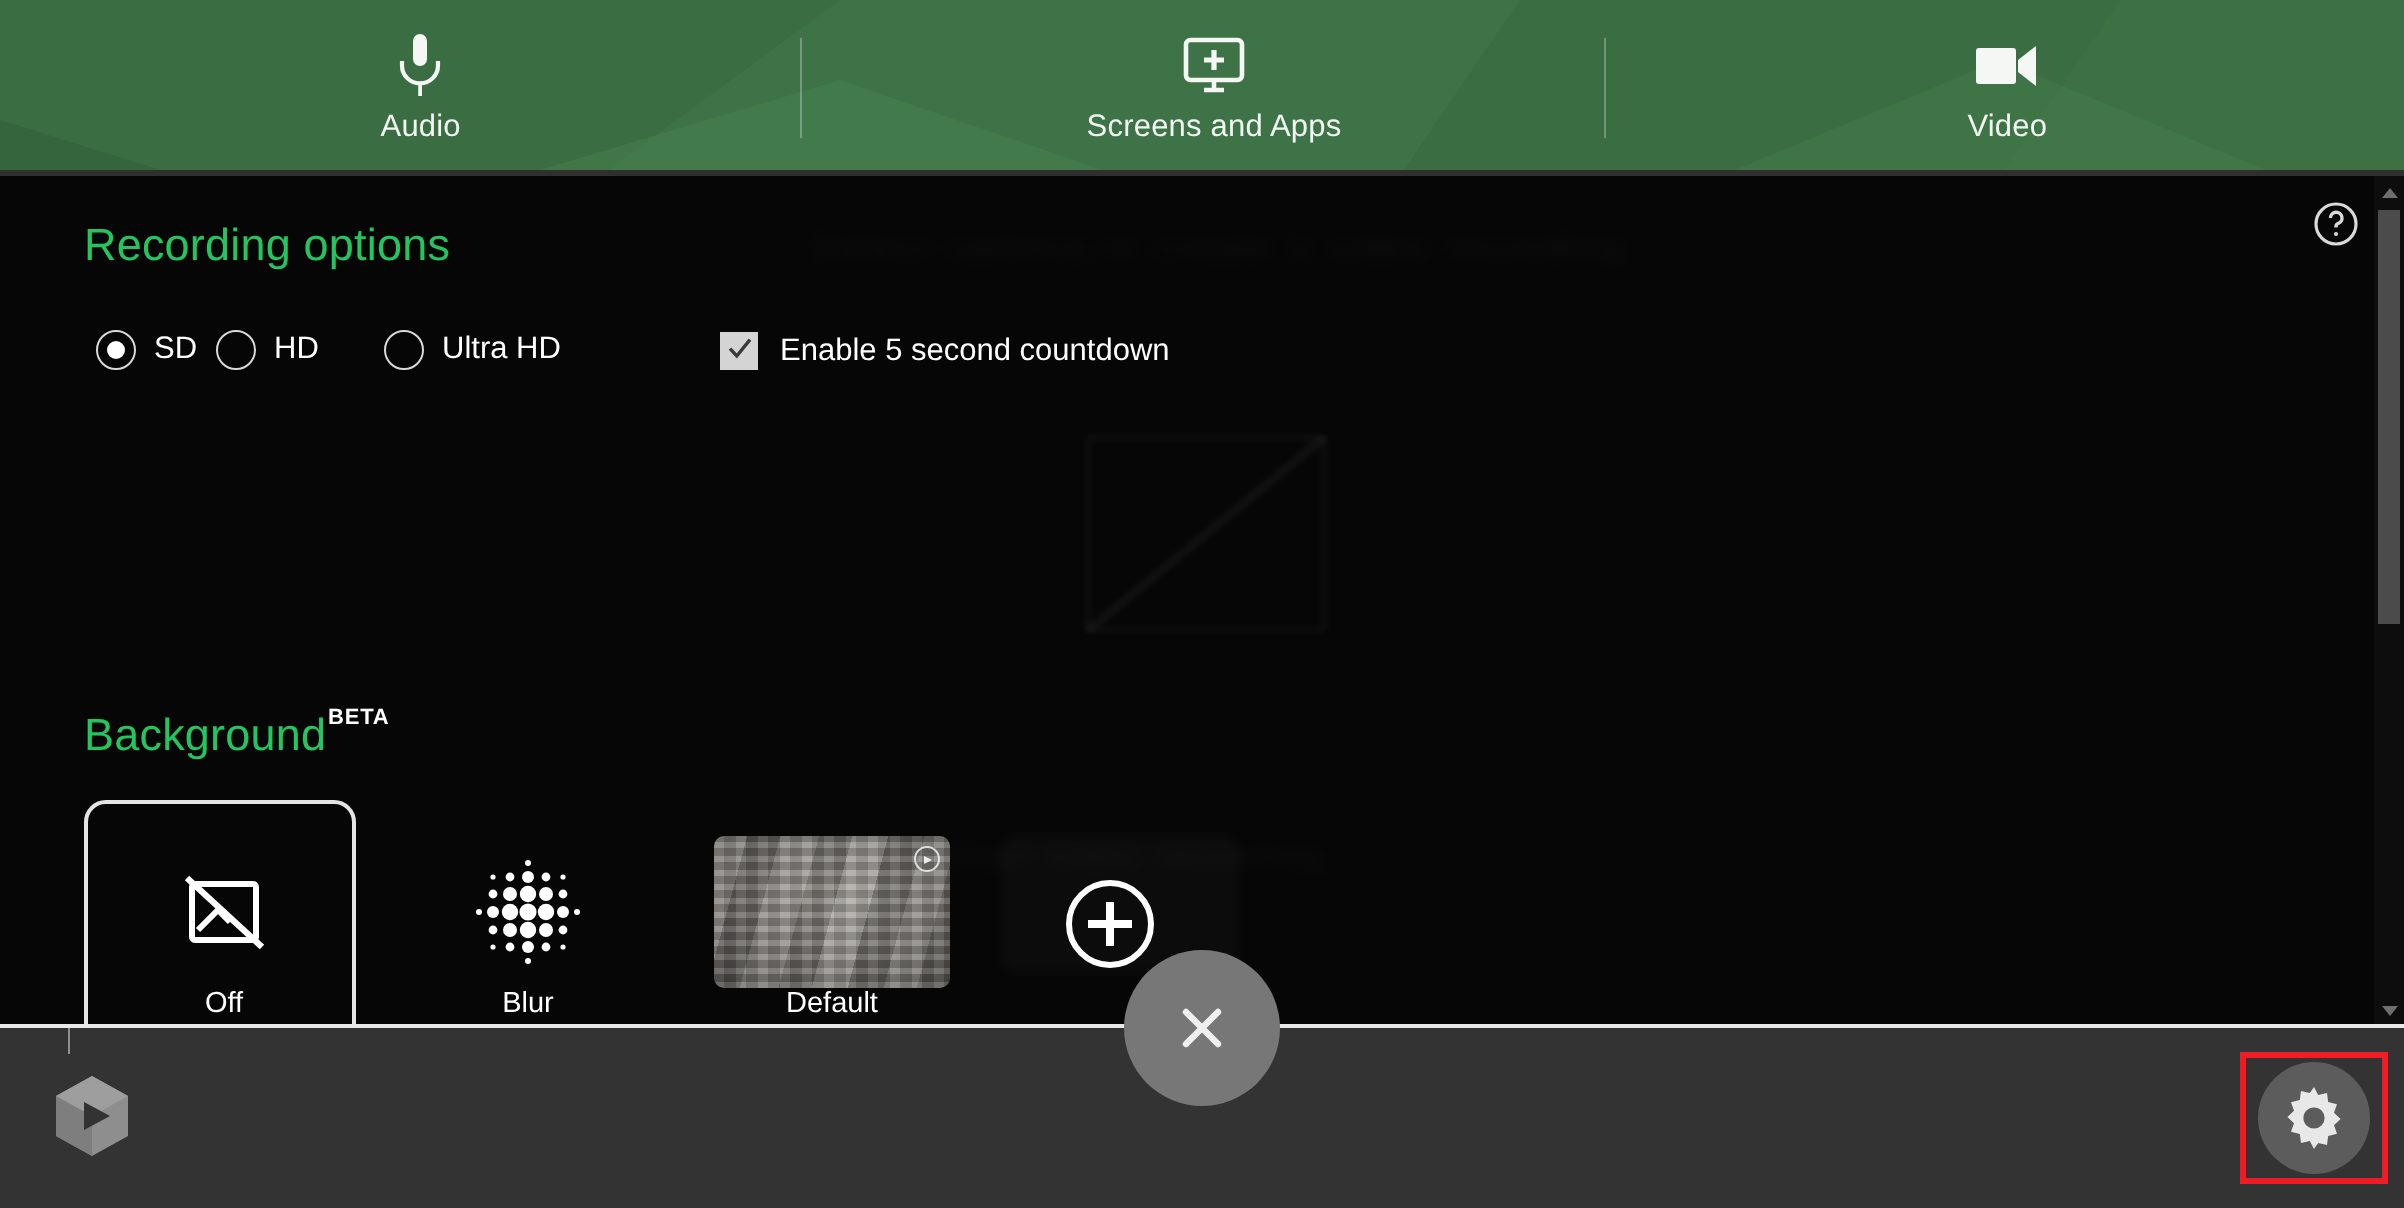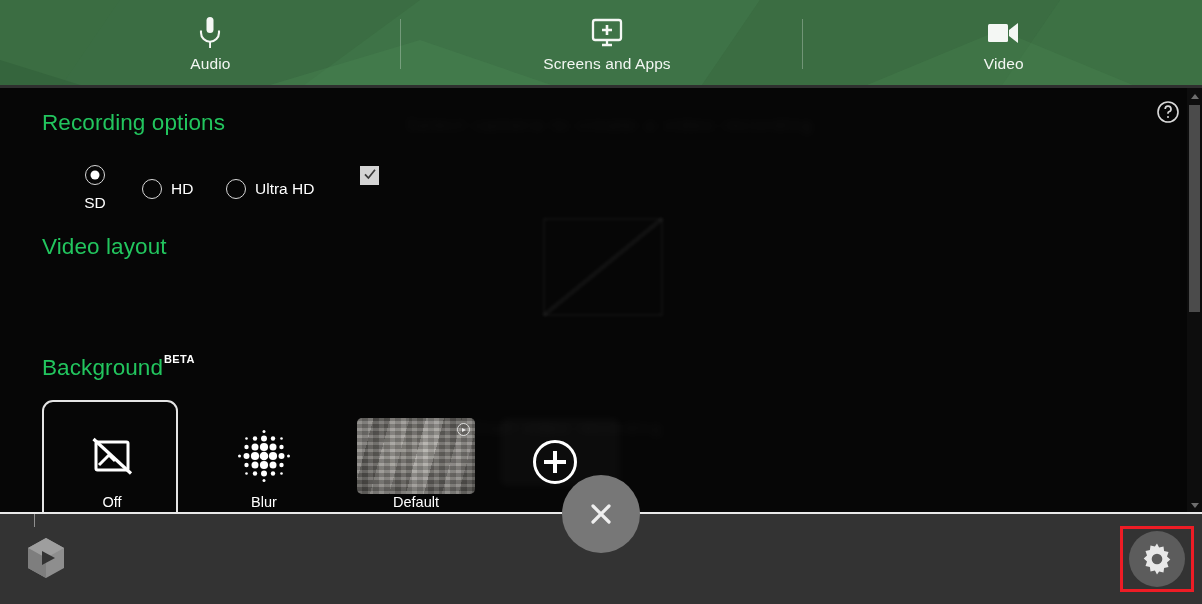--- a/index.html
+++ b/index.html
@@ -338,45 +338,45 @@
 
     <div class="ghost ghost-g1">Select camera to create a video recording</div>
     <div class="ghost-box"></div>
     <div class="ghost ghost-g2">Start video recording</div>
     <div class="ghost-shape s1"></div>
     <div class="ghost-shape s2"></div>
 
     <div class="section-title" style="left:42px; top:22px;">Recording options</div>
 
     <div class="opt-row" style="left:48px; top:77px; gap:0;">
-      <div class="radio-opt" style="width:94px;flex-direction:column;">
+      <div class="radio-opt" style="width:60px;">
         <span class="radio sel"></span>
         <span class="opt-label">SD</span>
       </div>
       <div class="radio-opt" style="width:84px;text-align:right;">
         <span class="radio"></span>
         <span class="opt-label">HD</span>
       </div>
       <div class="radio-opt">
         <span class="radio"></span>
         <span class="opt-label">Ultra HD</span>
       </div>
     </div>
 
     <div class="opt-row" style="left:360px; top:78px;">
       <div class="check-opt">
         <span class="checkbox">
           <svg class="tick" viewBox="0 0 12 13">
             <path d="M1 6.3 L4.4 10 L11 1.8" fill="none" stroke="#3a3a3a" stroke-width="1.7"></path>
           </svg>
         </span>
-      </div>
-    </div>
-
-    <div class="section-title" style="left:42px; top:146px;">Video layout</div>
+        <span class="opt-label">Enable 5 second countdown</span>
+      </div>
+    </div>
+
 
 
     <div class="section-title" style="left:42px; top:267px;">Background</div>
     <div class="beta-tag" style="left:164px; top:265px;">BETA</div>
 
     <div class="bg-row">
 
       <div class="bg-item selected">
         <div class="outline"></div>
         <div class="frame">

